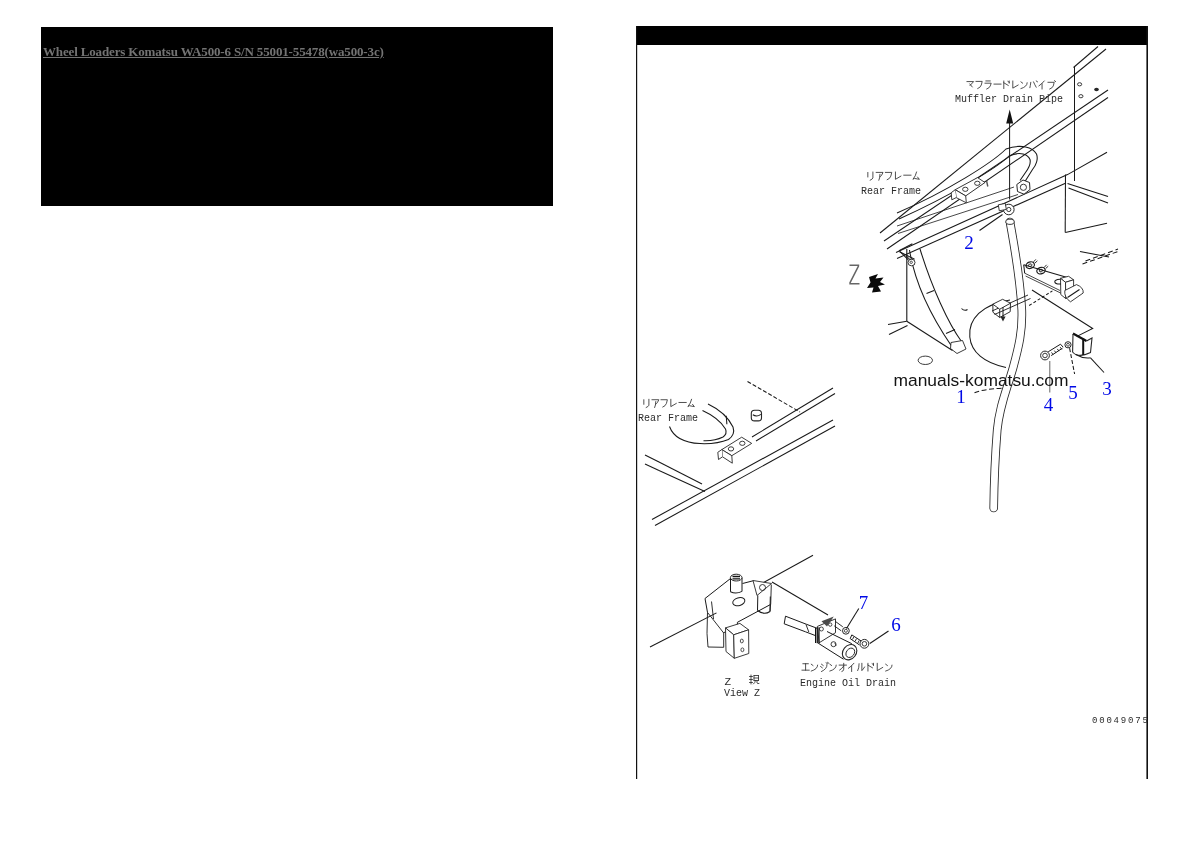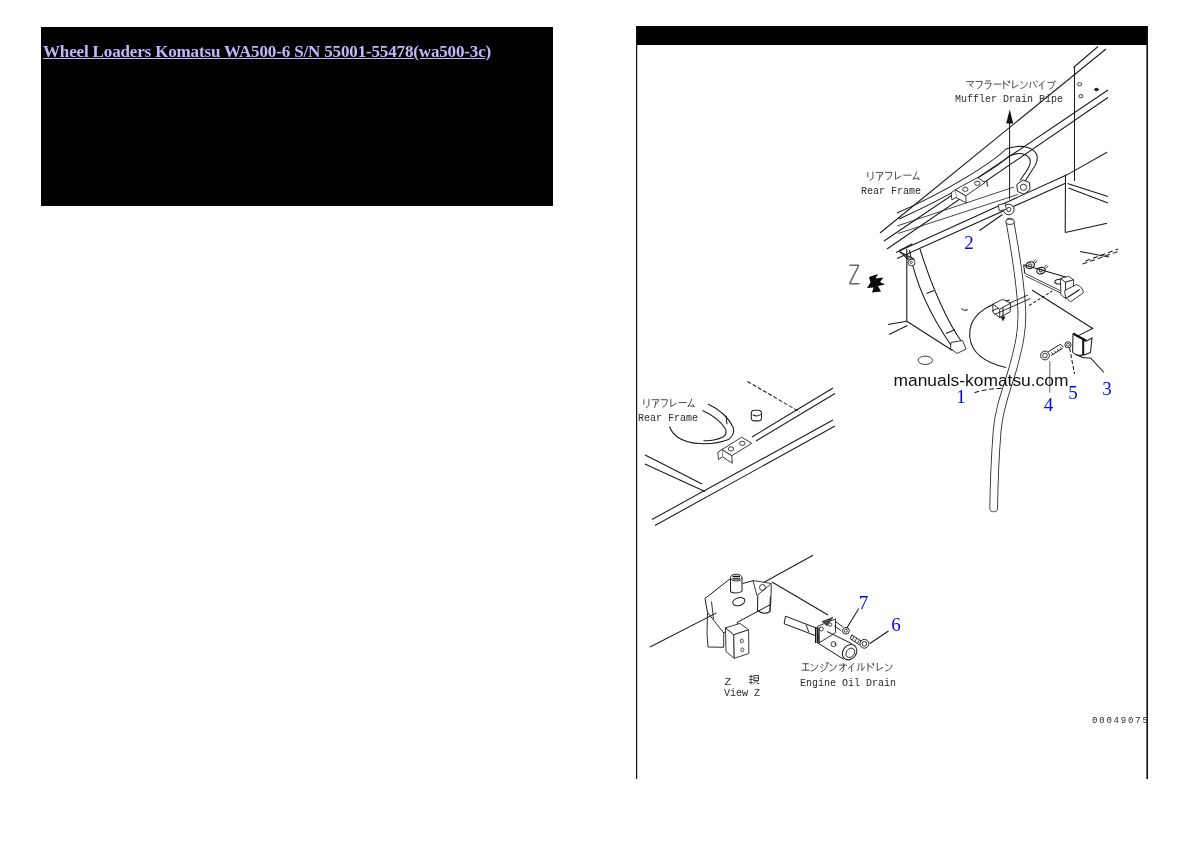--- a/index.html
+++ b/index.html
@@ -1,16 +1,16 @@
 <!DOCTYPE html>
 <html><head><meta charset="utf-8"><title>WA500-6 Muffler Drain Pipe</title>
 <style>
 html,body{margin:0;padding:0;width:1190px;height:842px;background:#fff;overflow:hidden}
 #blk{position:absolute;left:41px;top:27px;width:512px;height:179px;background:#000}
-#blk a{font-family:"Liberation Serif",serif;font-size:17px;color:#c4b5fd;text-decoration:underline;font-weight:bold;letter-spacing:-0.15px}
+#blk a{font-family:"Liberation Serif",serif;font-size:13px;color:#737373;text-decoration:underline;font-weight:bold;letter-spacing:-0.15px}
 #blk .pad{padding:15px 0 0 2px}
 </style></head>
 <body>
 <div id="blk">
     <div class="pad"><a href="#">Wheel Loaders Komatsu WA500-6 S/N 55001-55478(wa500-3c)</a></div>
   </div>
 <svg width="1190" height="842" viewBox="0 0 1190 842" style="position:absolute;left:0;top:0">
     <rect x="636" y="26" width="512" height="19" fill="#000"></rect>
     <line x1="636.6" y1="26" x2="636.6" y2="779" stroke="#111" stroke-width="1.2"></line>
     <line x1="1147.2" y1="26" x2="1147.2" y2="779" stroke="#111" stroke-width="1.6"></line>

